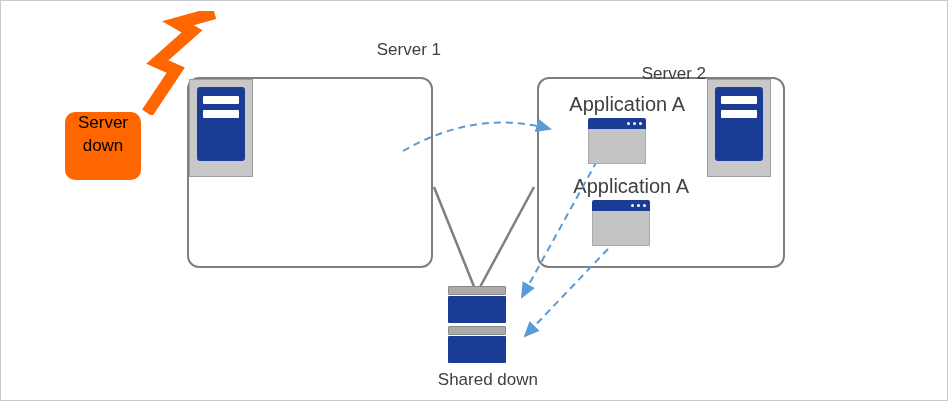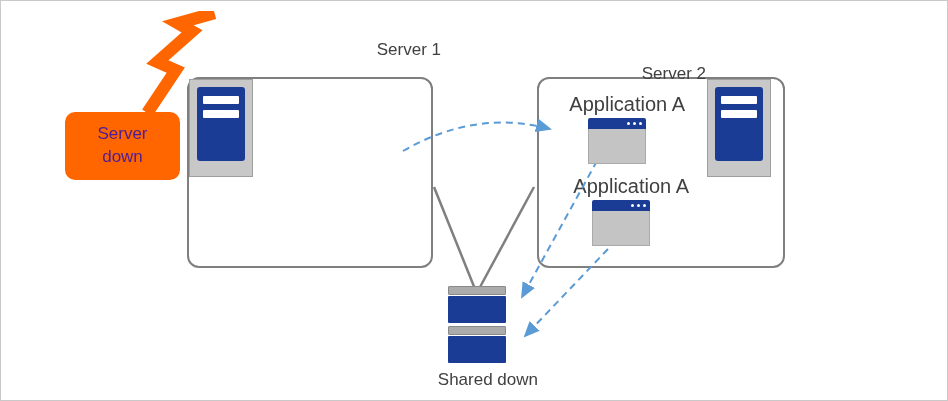--- a/index.html
+++ b/index.html
@@ -51,23 +51,23 @@
   .app2-icon{left:591px;top:199px;}
 
   
   .disk-icon{position:absolute;left:447px;top:285px;width:58px;z-index:4;}
   .disk-unit{margin-bottom:3px;}
   .disk-unit .cap{height:9px;background:#ababab;border:1px solid #8a8a8a;box-sizing:border-box;border-radius:1px;}
   .disk-unit .body{height:27px;background:#1b3c94;border-radius:1px;margin-top:1px;}
 
   
   .callout{
-    position:absolute;left:64px;top:111px;width:115px;height:68px;background:#ff6600;border-radius:10px;
-    color:#4c1d95;font-size:17px;line-height:1.35;display:flex;flex-direction:column;
-    align-items:center;justify-content:center;z-index:5;
+    position:absolute;left:64px;top:111px;width:76px;height:68px;background:#ff6600;border-radius:10px;
+    color:#000000;font-size:17px;line-height:1.35;display:flex;flex-direction:column;
+    align-items:center;z-index:5;
   }
 
   .explosion{position:absolute;left:136px;top:10px;width:102px;height:104px;z-index:3;}
 
   .overlay{position:absolute;left:0;top:0;width:946px;height:399px;z-index:2;}
 </style>
 </head>
 <body>
 
 <div class="canvas">

